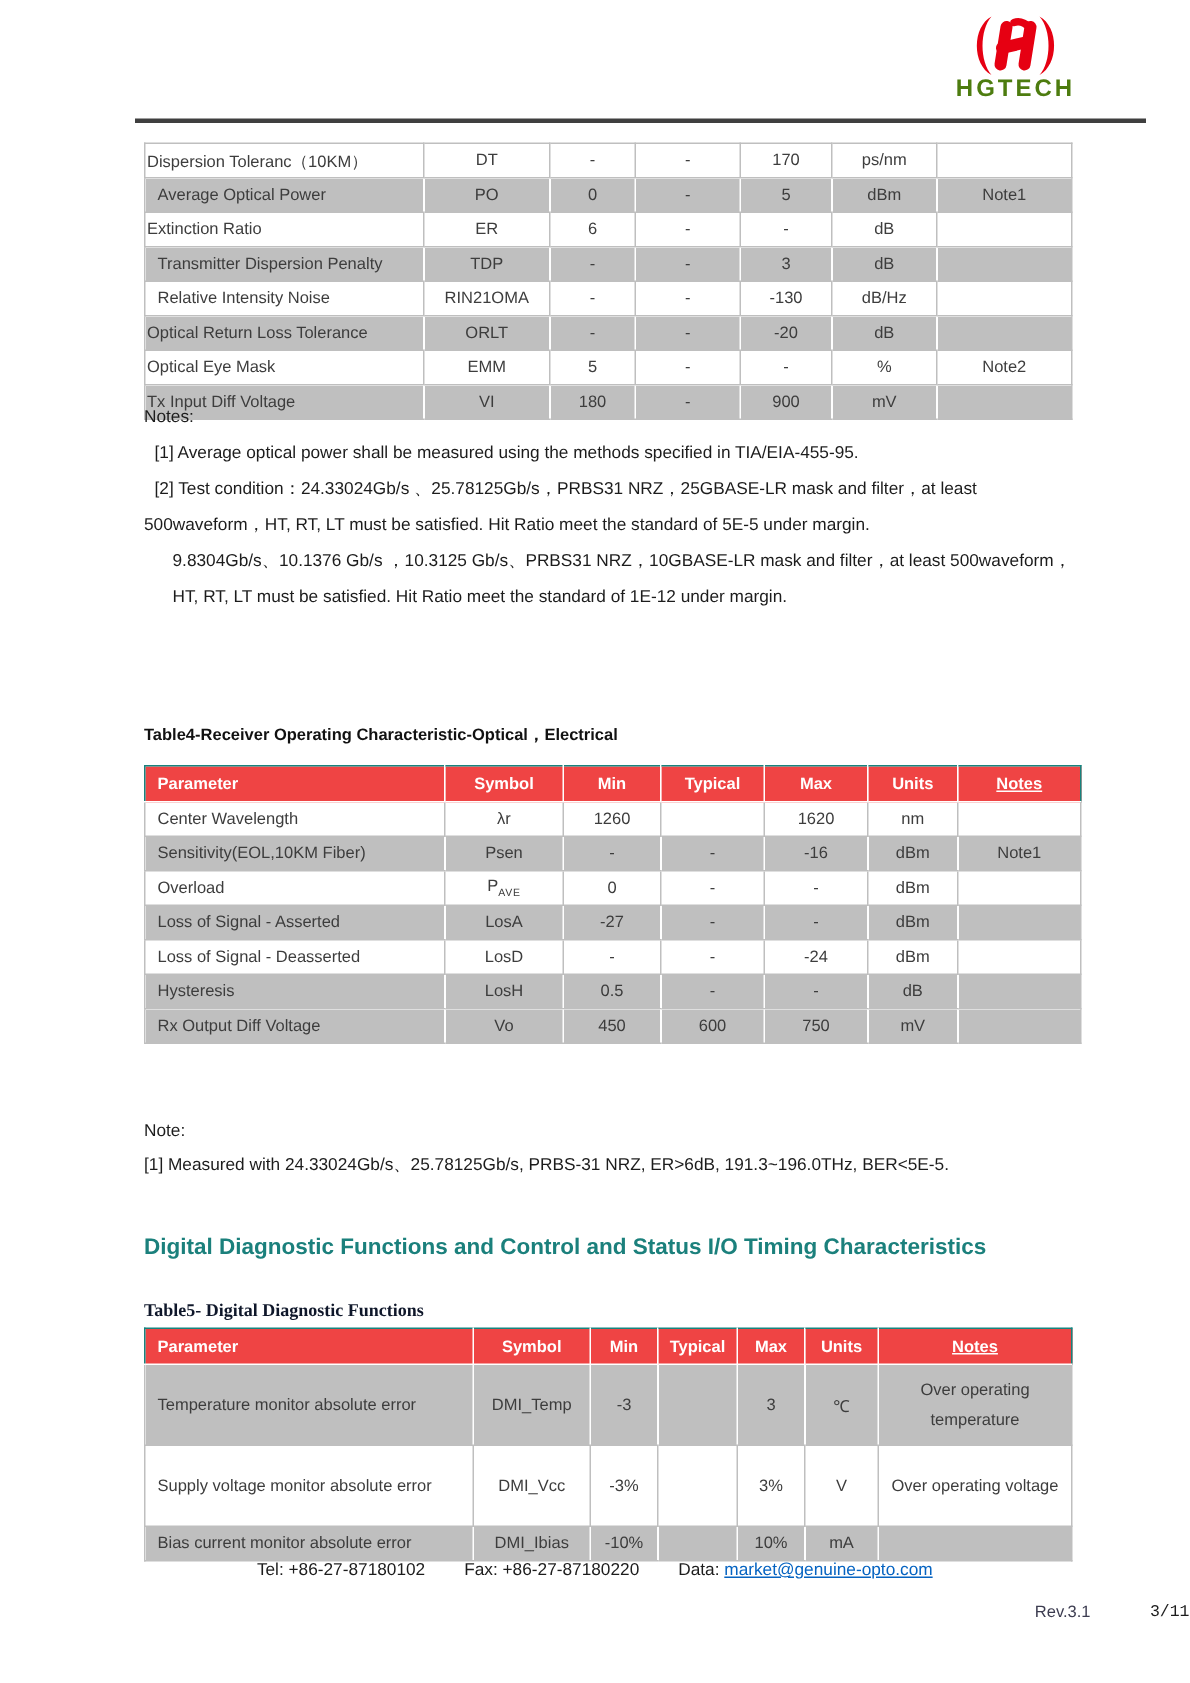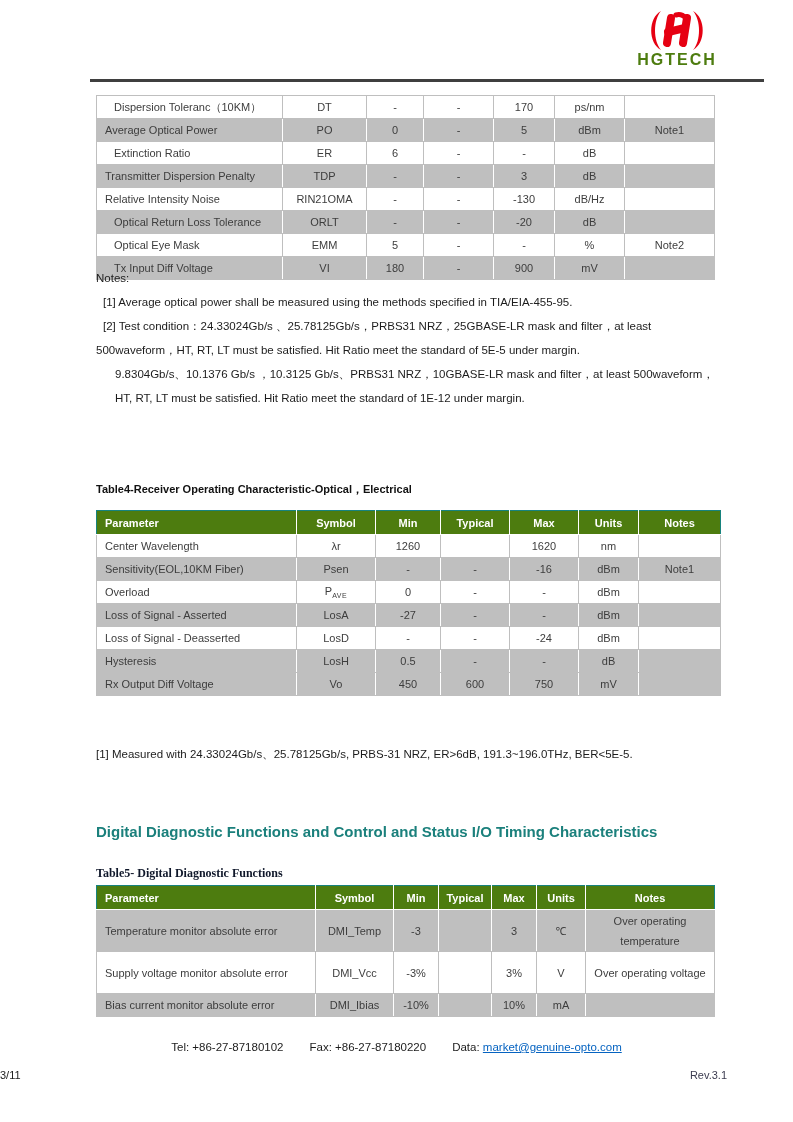--- a/index.html
+++ b/index.html
@@ -10,48 +10,48 @@
   .logo-block { position:absolute; left:612px; top:8px; width:130px; text-align:center; }
   .logo-mark { display:block; margin:0 auto; }
   .logo-text { display:block; margin-top:-3px; font-size:16px; font-weight:bold; letter-spacing:2px; color:#4d7c0f; }
   .header-rule { position:absolute; left:90px; top:79px; width:674px; height:3px; background:#3f3f3f; }
 
   
   table.spec { border-collapse:collapse; table-layout:fixed; font-size:11px; color:#3d3d3d; }
   table.spec td { border:1px solid #bfbfbf; height:23px; padding:0 4px; text-align:center;
                   overflow:hidden; white-space:nowrap; vertical-align:middle; }
   table.spec td.param { text-align:left; padding-left:8px; }
-  table.spec td.param.indent { padding-left:17px; }
+  table.spec td.param.indent { padding-left:1px; }
   table.spec tr.shaded td { background:#bfbfbf; border-left-color:#ffffff; border-right-color:#ffffff; }
   table.spec tr.shaded td:first-child { border-left-color:#bfbfbf; }
   table.spec tr.shaded td:last-child { border-right-color:#bfbfbf; }
-  table.spec th { background:#4d7c0f; color:#ffffff; font-size:11px; font-weight:bold; height:24px;
+  table.spec th { background:#ef4444; color:#ffffff; font-size:11px; font-weight:bold; height:24px;
                   border:1px solid #ffffff; border-top-color:#17837e; text-align:center; }
   table.spec th.param { text-align:left; padding-left:8px; }
   table.spec th:first-child { border-left-color:#17837e; }
-  table.spec th:last-child { border-right-color:#17837e; }
+  table.spec th:last-child { border-right-color:#17837e;text-decoration:underline; }
   table.spec td.wrap { white-space:normal; line-height:20px; }
-  tr.tall td { height:42px; }
+  tr.tall td { height:54px; }
   sub.sm { font-size:7px; letter-spacing:0.5px; }
 
   .tbl-cont   { position:absolute; left:96px; top:95px; }
   .notes1     { position:absolute; left:96px; top:266px; width:634px; font-size:11.5px; line-height:24px; color:#1c1c1c; }
   .notes1 .in1 { padding-left:7px; }
   .notes1 .in2 { padding-left:19px; }
   .t4-caption { position:absolute; left:96px; top:482px; font-size:11px; font-weight:bold; color:#111; }
   .tbl4       { position:absolute; left:96px; top:510px; }
   .notes2     { position:absolute; left:96px; top:743px; width:634px; font-size:11.5px; line-height:23px; color:#1c1c1c; }
   .section-heading { position:absolute; left:96px; top:823px; font-size:15px; font-weight:bold; color:#1b807c; }
   .t5-caption { position:absolute; left:96px; top:866px; font-family:"Liberation Serif", serif; font-size:12px; font-weight:bold; color:#0f172a; }
   .tbl5       { position:absolute; left:96px; top:885px; }
 
   .footer-contact { position:absolute; left:0; top:1041px; width:100%; text-align:center; font-size:11.5px; color:#1c1c1c; }
   .footer-contact span.gap { display:inline-block; width:26px; }
   .email-link { color:#0563c1; text-decoration:underline; cursor:pointer; }
-  .footer-pageno { position:absolute; left:0; top:1069px; width:100%; text-align:left; font-size:11px; color:#1c1c1c; }
+  .footer-pageno { position:absolute; left:0; top:1069px; width:100%; text-align:right; font-size:11px; color:#1c1c1c;font-family:Liberation Mono, monospace; }
   .footer-rev { position:absolute; right:66px; top:1069px; font-size:11px; color:#3c3c50; }
 </style>
 </head>
 <body>
 
 <div class="page">
 
   <div class="logo-block">
     <svg class="logo-mark" width="74" height="46" viewBox="0 0 74 46">
       <path d="M21 3 C8 10 8 35 21 42 C13 33 13 12 21 3 Z" fill="#e60012"></path>
@@ -243,20 +243,21 @@
       <td>450</td>
       <td>600</td>
       <td>750</td>
       <td>mV</td>
       <td></td>
     </tr>
   </tbody>
     </table>
 
   <div class="notes2">
+    <div>Note:</div>
     <div>[1] Measured with 24.33024Gb/s、25.78125Gb/s, PRBS-31 NRZ, ER&gt;6dB, 191.3~196.0THz, BER&lt;5E-5.</div>
   </div>
 
   <div class="section-heading">Digital Diagnostic Functions and Control and Status I/O Timing Characteristics</div>
 
   <div class="t5-caption">Table5- Digital Diagnostic Functions</div>
   <table class="spec tbl5">
     <colgroup>
         <col style="width:219px">
         <col style="width:78px">

